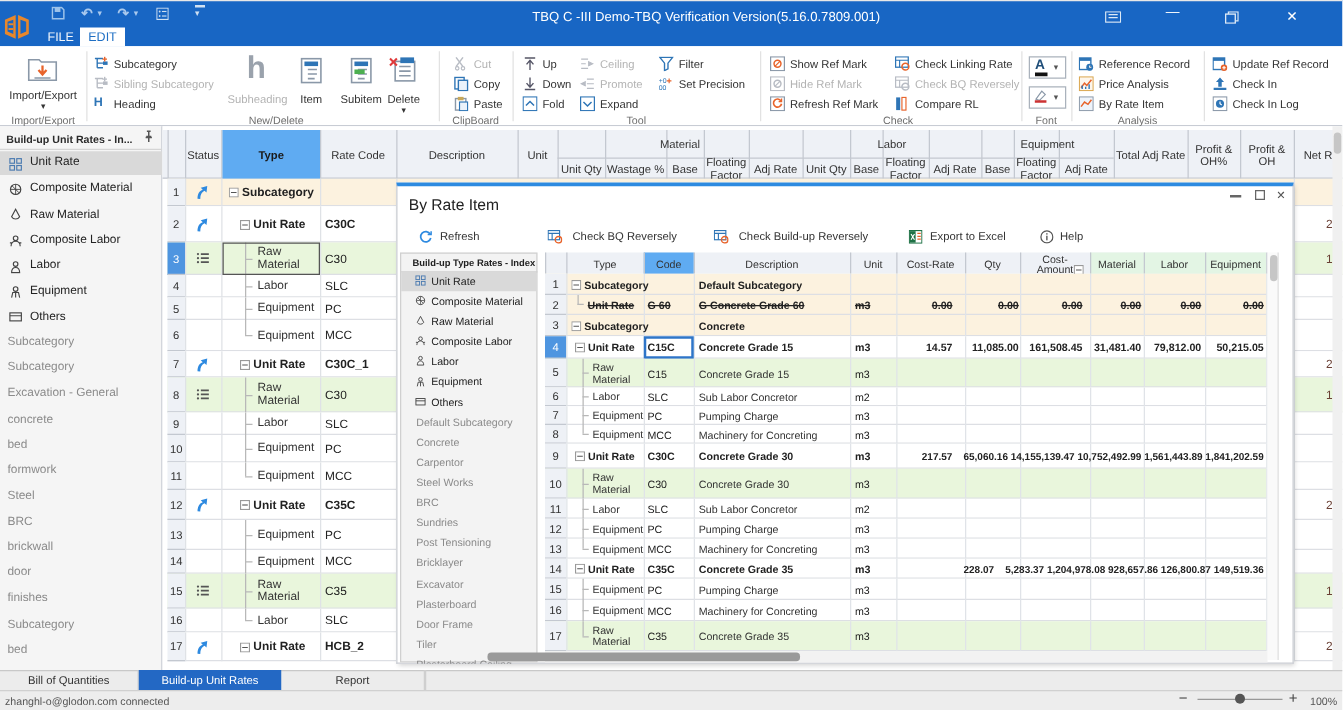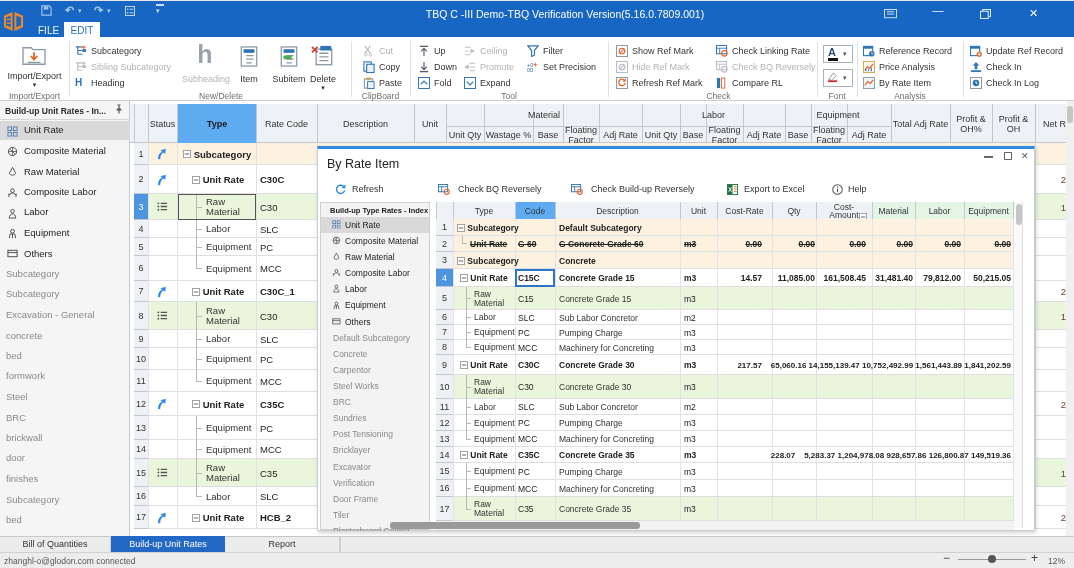--- a/index.html
+++ b/index.html
@@ -750,21 +750,21 @@
 <div class="abs ell" style="left:25px;top:97px;width:82px;font-size:8.5px;color:#222;line-height:16px;">Others</div>
 <div class="abs ell" style="left:13px;top:113px;width:94px;font-size:8.5px;color:#8a8a8a;line-height:16px;">Default Subcategory</div>
 <div class="abs ell" style="left:13px;top:129px;width:94px;font-size:8.5px;color:#8a8a8a;line-height:16px;">Concrete</div>
 <div class="abs ell" style="left:13px;top:145px;width:94px;font-size:8.5px;color:#8a8a8a;line-height:16px;">Carpentor</div>
 <div class="abs ell" style="left:13px;top:161px;width:94px;font-size:8.5px;color:#8a8a8a;line-height:16px;">Steel Works</div>
 <div class="abs ell" style="left:13px;top:177px;width:94px;font-size:8.5px;color:#8a8a8a;line-height:16px;">BRC</div>
 <div class="abs ell" style="left:13px;top:193px;width:94px;font-size:8.5px;color:#8a8a8a;line-height:16px;">Sundries</div>
 <div class="abs ell" style="left:13px;top:209px;width:94px;font-size:8.5px;color:#8a8a8a;line-height:16px;">Post Tensioning</div>
 <div class="abs ell" style="left:13px;top:225px;width:94px;font-size:8.5px;color:#8a8a8a;line-height:16px;">Bricklayer</div>
 <div class="abs ell" style="left:13px;top:242px;width:94px;font-size:8.5px;color:#8a8a8a;line-height:16px;">Excavator</div>
-<div class="abs ell" style="left:13px;top:258px;width:94px;font-size:8.5px;color:#8a8a8a;line-height:16px;">Verification</div>
+<div class="abs ell" style="left:13px;top:258px;width:94px;font-size:8.5px;color:#8a8a8a;line-height:16px;">Plasterboard</div>
 <div class="abs ell" style="left:13px;top:274px;width:94px;font-size:8.5px;color:#8a8a8a;line-height:16px;">Door Frame</div>
 <div class="abs ell" style="left:13px;top:290px;width:94px;font-size:8.5px;color:#8a8a8a;line-height:16px;">Tiler</div>
 <div class="abs ell" style="left:13px;top:306px;width:94px;font-size:8.5px;color:#8a8a8a;line-height:16px;">Plasterboard Ceiling</div>
 </div>
 <div class="abs" style="left:436px;top:202px;width:577px;height:17px;background:#eef1f6;"></div>
 <div class="abs" style="left:872px;top:202px;width:141px;height:17px;background:#e3f5e4;"></div>
 <div class="abs" style="left:515px;top:202px;width:40px;height:17px;background:#5fabf2;"></div>
 <div class="abs tc" style="left:453px;top:202px;width:62px;height:17px;display:flex;align-items:center;justify-content:center;font-size:8.5px;color:#333;line-height:8px;">Type</div>
 <div class="abs tc" style="left:515px;top:202px;width:40px;height:17px;display:flex;align-items:center;justify-content:center;font-size:8.5px;color:#333;line-height:8px;">Code</div>
 <div class="abs tc" style="left:555px;top:202px;width:125px;height:17px;display:flex;align-items:center;justify-content:center;font-size:8.5px;color:#333;line-height:8px;">Description</div>
@@ -1137,12 +1137,12 @@
 <div class="abs tc" style="left:0;top:536px;width:111px;height:16px;font-size:9px;color:#333;line-height:16px;border-right:1px solid #cfcfcf;">Bill of Quantities</div>
 <div class="abs tc" style="left:111px;top:536px;width:114px;height:16px;background:#2368c4;font-size:9px;color:#fff;line-height:16px;">Build-up Unit Rates</div>
 <div class="abs tc" style="left:225px;top:536px;width:115px;height:16px;font-size:9px;color:#333;line-height:16px;border-right:1px solid #cfcfcf;">Report</div>
 <div class="abs" style="left:340px;top:536px;width:1px;height:16px;background:#cfcfcf;"></div>
 <div class="abs" style="left:0;top:552px;width:1074px;height:16px;background:#ededed;border-top:1px solid #d0d0d0;"></div>
 <div class="abs" style="left:4px;top:556px;font-size:8.5px;color:#555;">zhanghl-o@glodon.com connected</div>
 <div class="abs" style="left:943px;top:551px;font-size:12px;color:#444;">−</div>
 <div class="abs" style="left:958px;top:559px;width:68px;height:1px;background:#999;"></div>
 <div class="abs" style="left:988px;top:555px;width:8px;height:8px;background:#555;border-radius:50%;"></div>
 <div class="abs" style="left:1031px;top:551px;font-size:12px;color:#444;">+</div>
-<div class="abs" style="left:1048px;top:556px;font-size:8.5px;color:#555;">12%</div>
+<div class="abs" style="left:1048px;top:556px;font-size:8.5px;color:#555;">100%</div>
 </body></html>

